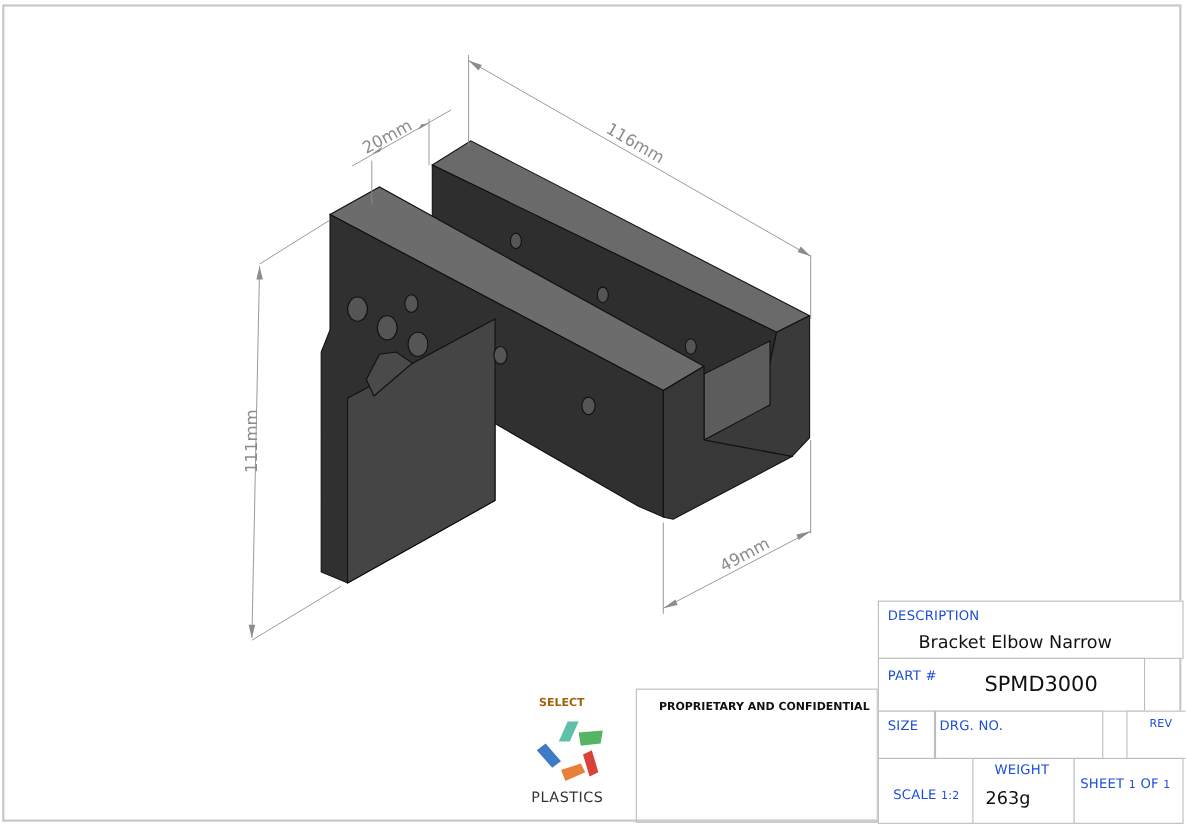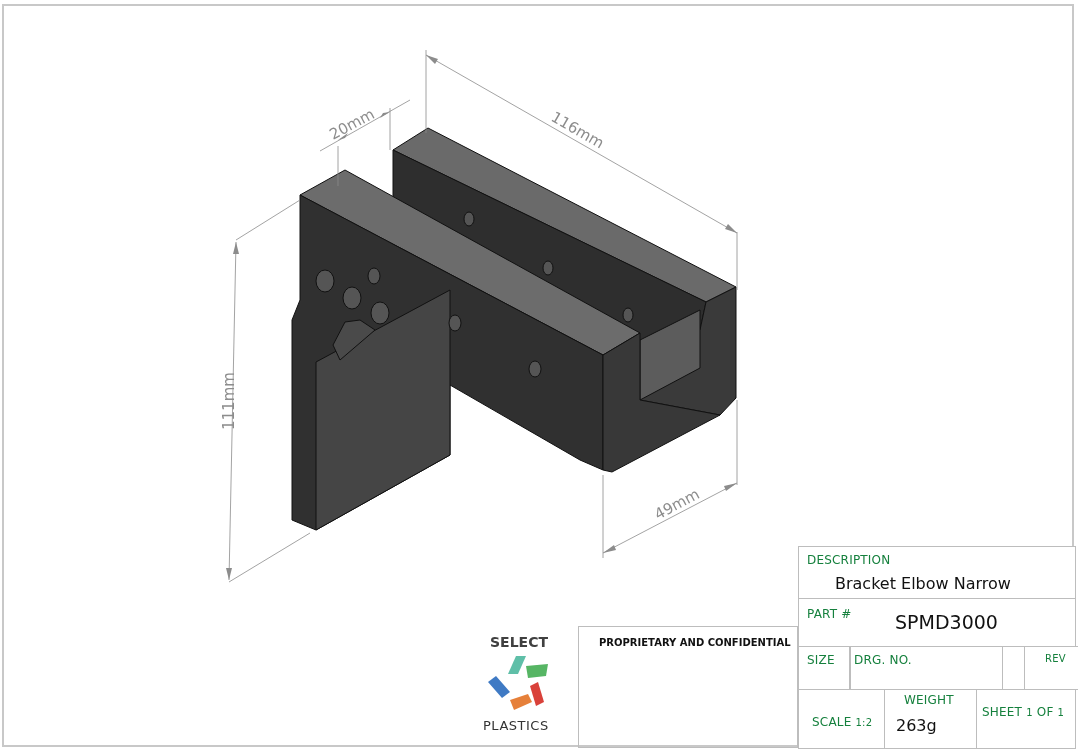--- a/index.html
+++ b/index.html
@@ -2,25 +2,25 @@
 <html><head>
 <meta charset="utf-8">
 <style>
   html, body { margin:0; padding:0; background:#ffffff; }
   body { width:1078px; height:751px; position:relative; overflow:hidden; font-family:"DejaVu Sans", sans-serif; }
   .frame { position:absolute; left:2px; top:4px; width:1072px; height:743px; border:2px solid #c8c8c8; box-sizing:border-box; }
   svg.drawing { position:absolute; left:0; top:0; }
   .dimtext { font-family:"DejaVu Sans", sans-serif; fill:#8c8c8c; font-size:15px; }
 
   .tb { position:absolute; border:1px solid #bdbdbd; box-sizing:border-box; background:#fff; color:#222; }
-  .lbl { position:absolute; font-size:12px; color:#15803d; letter-spacing:0.2px; }
+  .lbl { position:absolute; font-size:12px; color:#1d4ed8; letter-spacing:0.2px; }
   .val { position:absolute; color:#111; }
 
   .logo { position:absolute; left:478px; top:632px; width:78px; height:110px; }
-  .logo-top { position:absolute; left:12px; top:2px; font-weight:bold; font-size:14px; color:#404040; }
+  .logo-top { position:absolute; left:12px; top:2px; font-weight:bold; font-size:10px; color:#a16207; }
   .logo-bottom { position:absolute; left:5px; top:86px; font-size:13px; color:#333; letter-spacing:0.5px; }
 
   .prop { position:absolute; left:578px; top:626px; width:220px; height:122px; border:1px solid #bdbdbd; box-sizing:border-box; }
   .prop-title { position:absolute; left:20px; top:10px; font-size:10px; font-weight:bold; color:#111; }
   .prop-body { position:absolute; left:9px; top:27px; width:205px; font-size:10px; line-height:14.2px; color:#222; white-space:pre-line; }
 </style>
 </head>
 <body>
 
 <div class="frame"></div>
@@ -109,21 +109,21 @@
 </div>
 
 <div class="prop">
   <div class="prop-title">PROPRIETARY AND CONFIDENTIAL</div>
 </div>
 
 <div class="tb" style="left:798px;top:546px;width:278px;height:53px;">
   <div class="lbl" style="left:8px;top:6px;">DESCRIPTION</div>
   <div class="val" style="left:36px;top:27px;font-size:16px;">Bracket Elbow Narrow</div>
 </div>
-<div class="tb" style="left:798px;top:598px;width:278px;height:49px;">
+<div class="tb" style="left:798px;top:598px;width:243px;height:49px;">
   <div class="lbl" style="left:8px;top:8px;">PART #</div>
   <div class="val" style="left:96px;top:12px;font-size:19px;">SPMD3000</div>
 </div>
 <div class="tb" style="left:798px;top:646px;width:52px;height:44px;">
   <div class="lbl" style="left:8px;top:6px;">SIZE</div>
 </div>
 <div class="tb" style="left:850px;top:646px;width:153px;height:44px;">
   <div class="lbl" style="left:3px;top:6px;">DRG. NO.</div>
 </div>
 <div class="tb" style="left:1024px;top:646px;width:66px;height:44px;">

